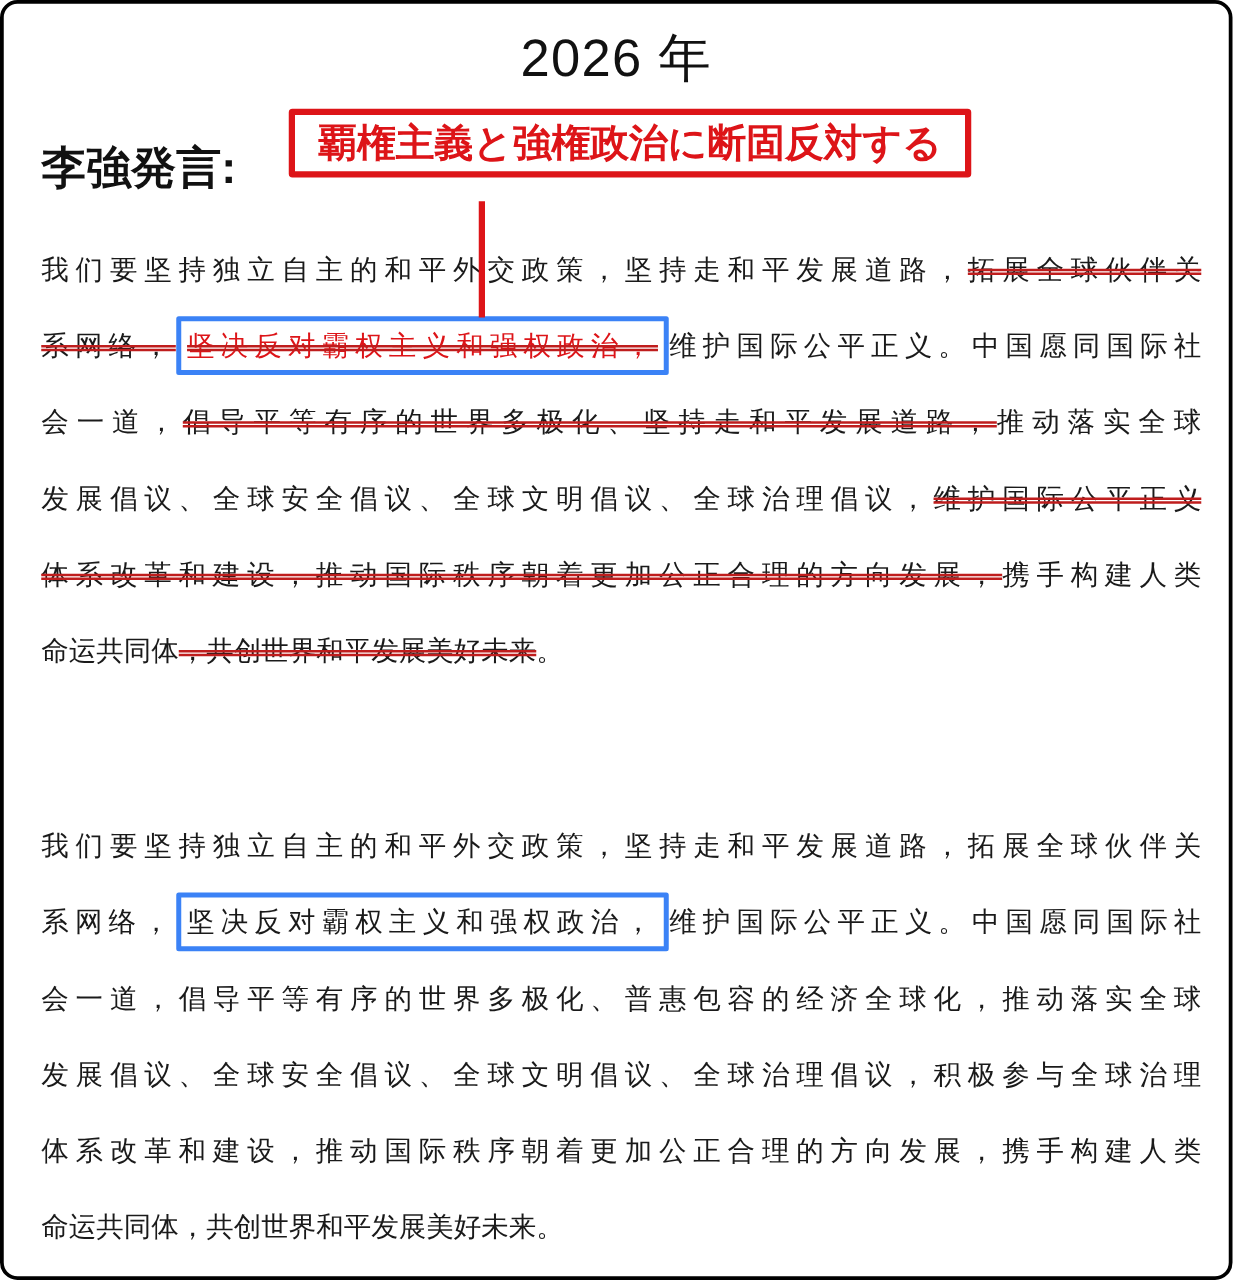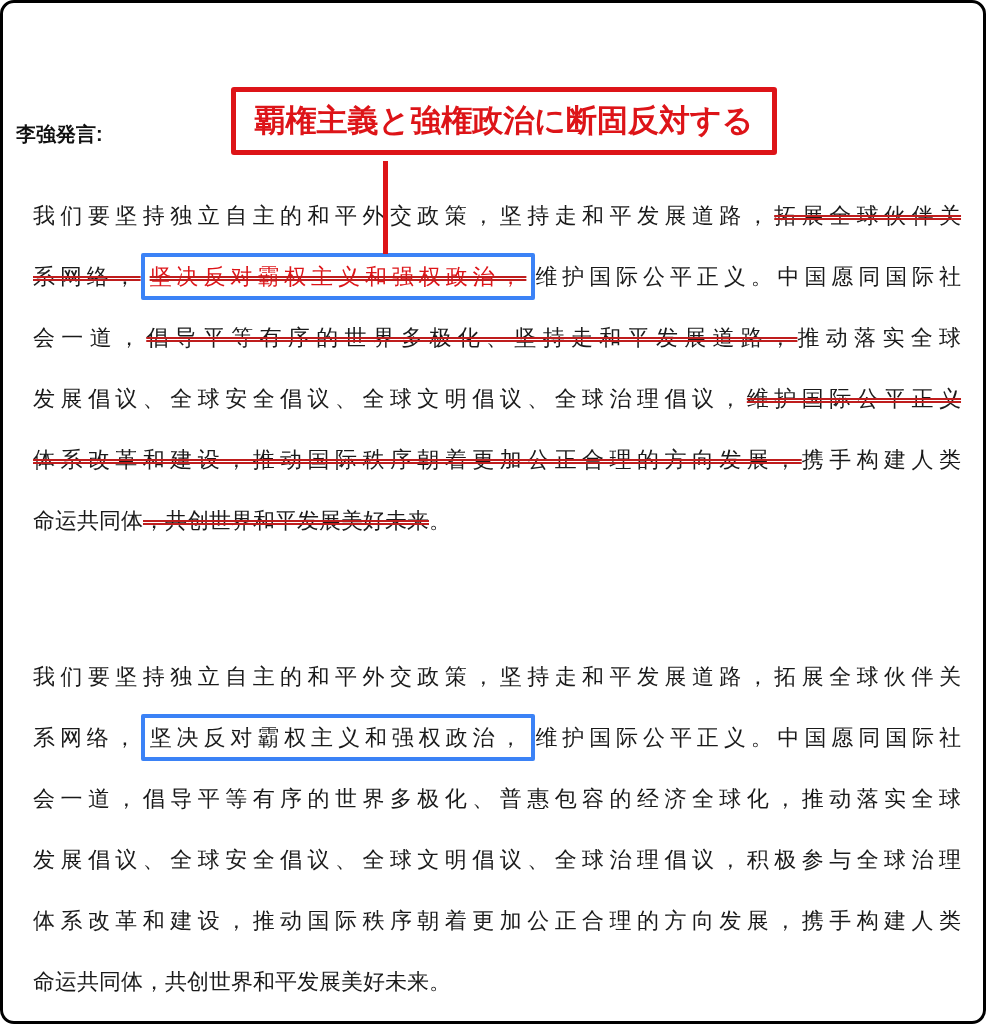--- a/index.html
+++ b/index.html
@@ -17,40 +17,40 @@
     overflow: hidden;
   }
   .doc-title {
     position: absolute; top: 16px; left: 0; width: 100%;
     text-align: center;
     font-size: 42px; font-weight: 400; color: #111111;
     letter-spacing: 1px;
   }
   .callout {
     position: absolute; left: 228px; top: 84px;
-    width: 546px; height: 68px;
+    width: 546px; height: 55px;
     background: #ffffff;
     border: 5px solid #dd1418;
     border-radius: 3px;
     display: flex; align-items: center; justify-content: center;
     z-index: 4;
   }
   .callout-text {
     color: #dd1418; font-weight: bold; font-size: 31px;
     white-space: nowrap;
   }
   .connector {
     position: absolute; left: 380px; top: 158px;
     width: 5px; height: 93px;
     background: #dd1418;
     z-index: 3;
   }
   .section-heading {
-    position: absolute; left: 13px;
-    font-size: 20px; font-weight: bold; color: #111111;
+    position: absolute; left: 30px;
+    font-size: 36px; font-weight: bold; color: #111111;
     line-height: 40px;
   }
   #heading-0 { top: 111px; }
   #heading-1 { top: 573px; }
   .para {
     position: absolute; left: 30px; width: 928px;
     font-size: 22px; color: #1a1a1a;
     z-index: 2;
   }
   #para-0 { top: 182px; }
@@ -72,20 +72,21 @@
     border: 4px solid #3b82f6;
     border-radius: 2px;
     padding: 7px 5px;
   }
 </style>
 </head>
 <body>
 
 <div class="page">
 
+  <div class="doc-title">2026 年</div>
 
   <div class="callout">
     <span class="callout-text">覇権主義と強権政治に断固反対する</span>
   </div>
 
   <div class="connector"></div>
 
   <div class="section-heading" id="heading-0">李強発言:</div>
 
   <div class="para" id="para-0">

